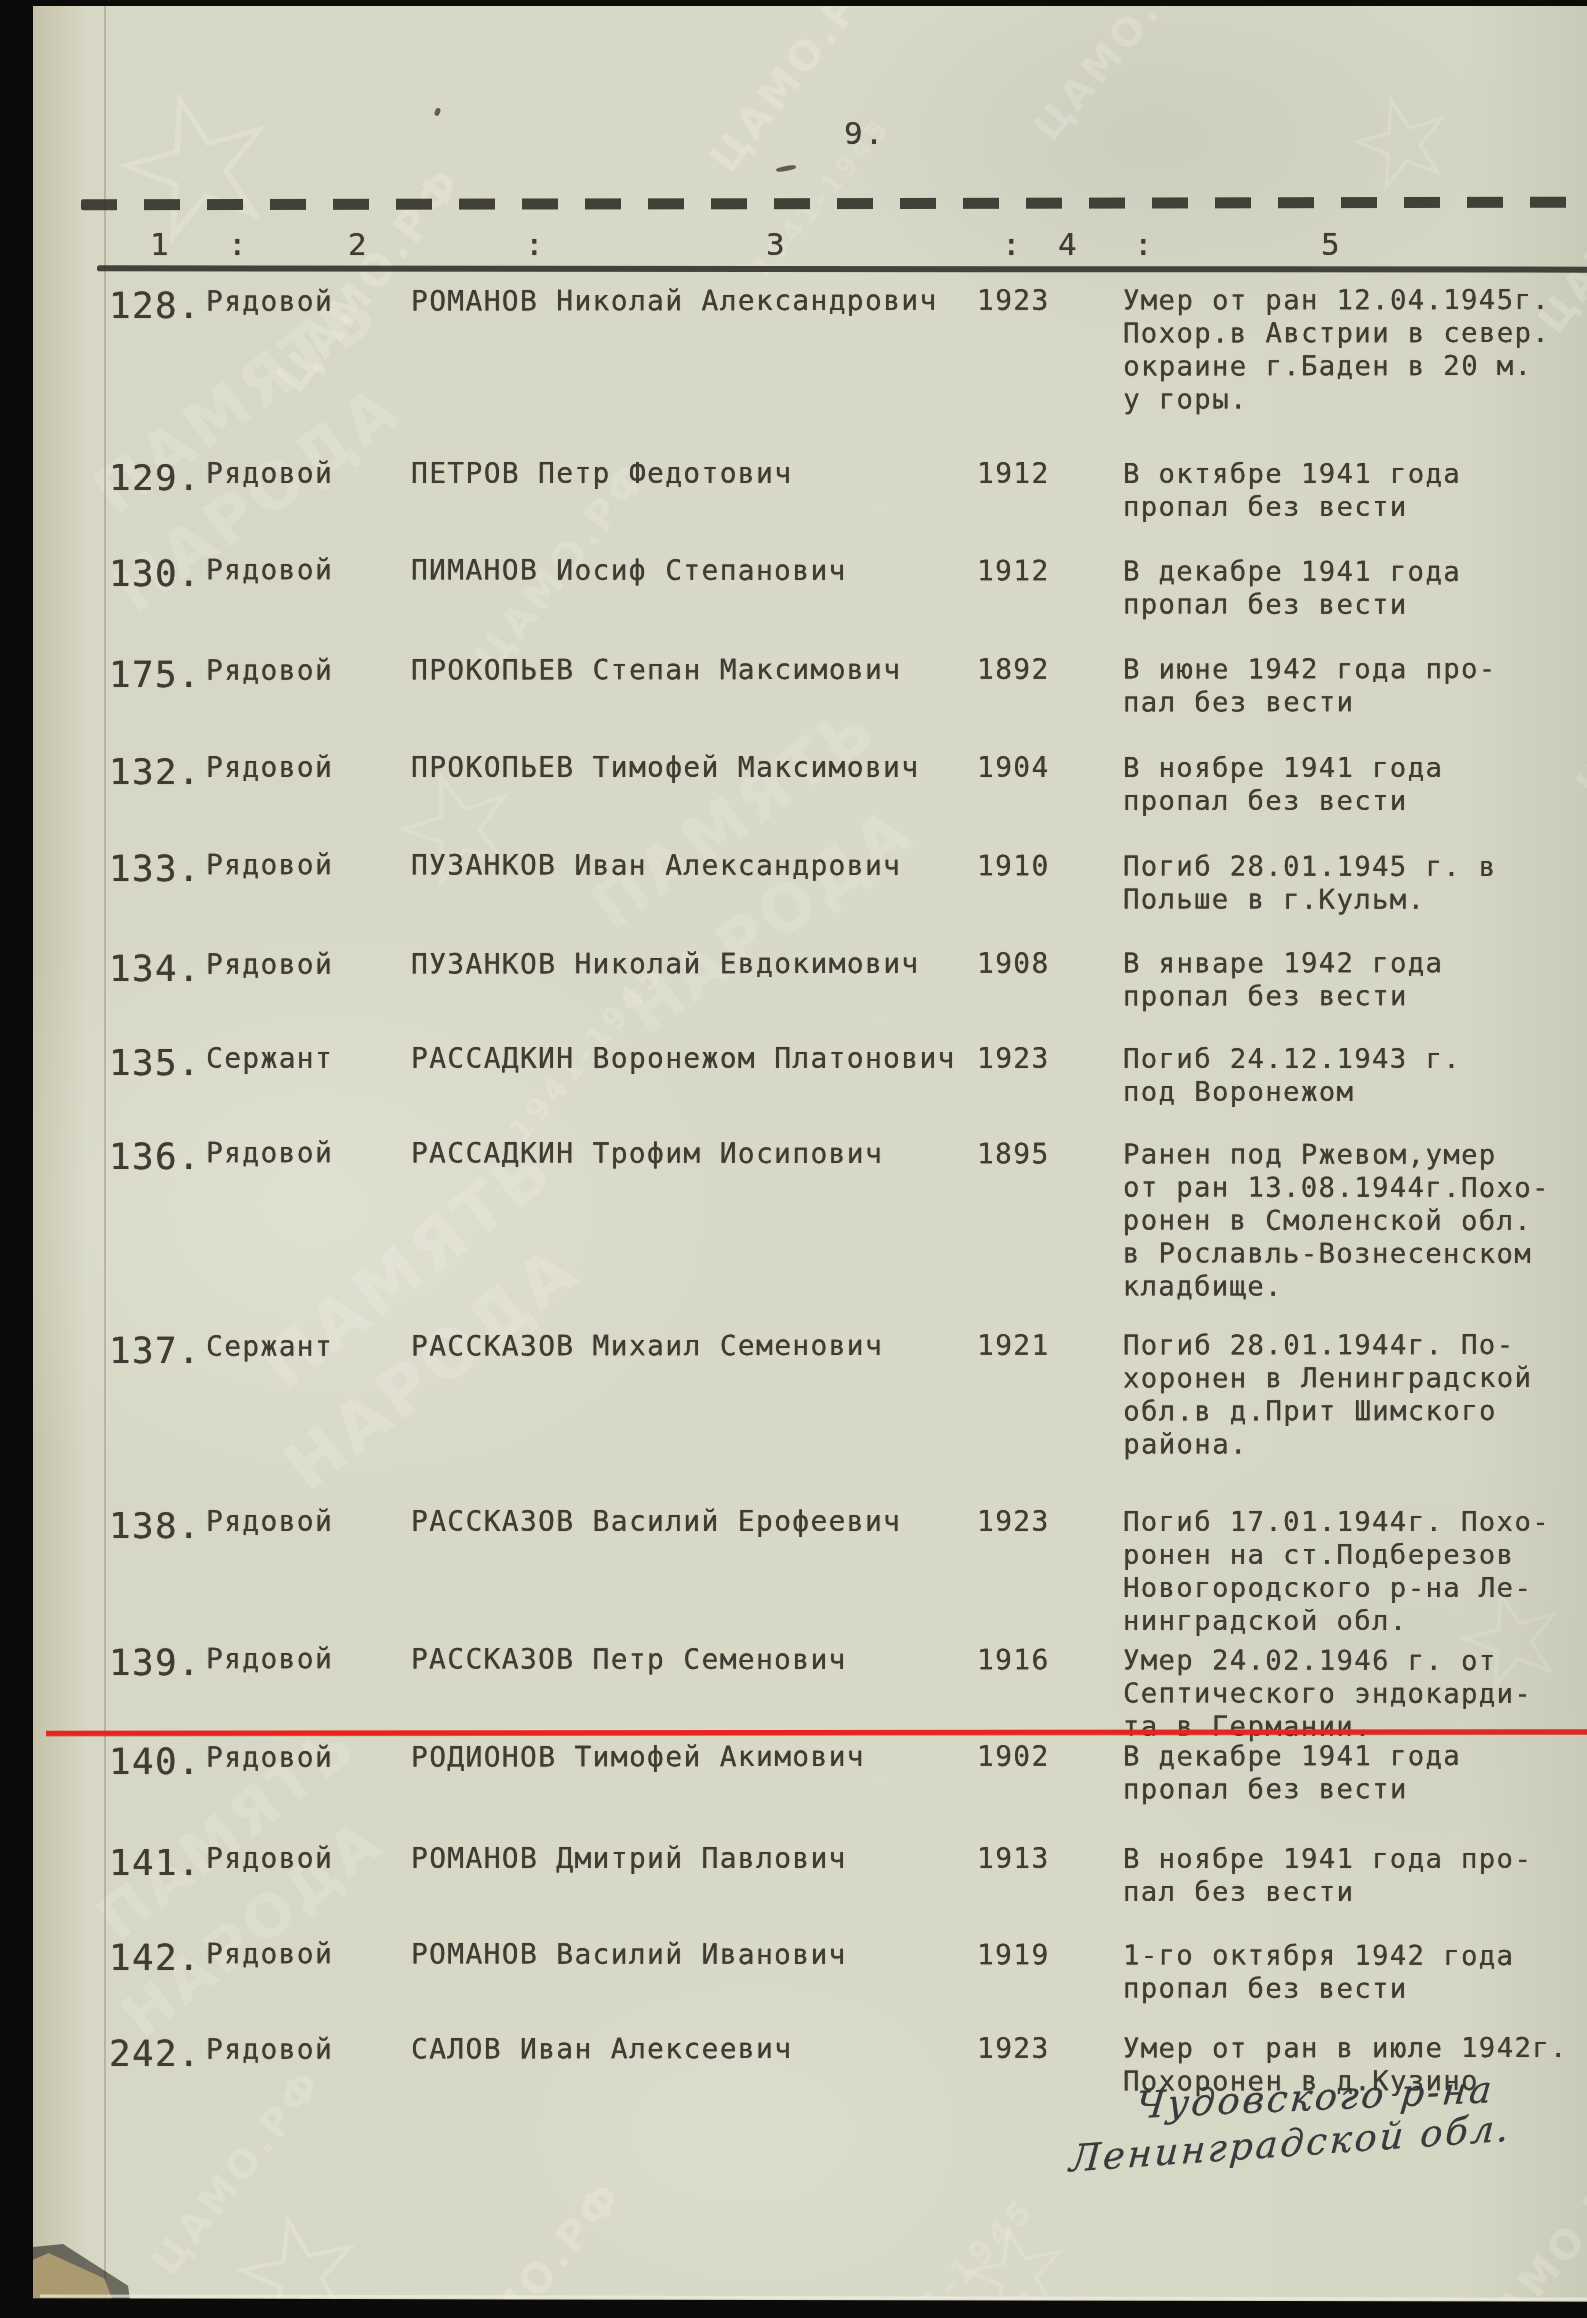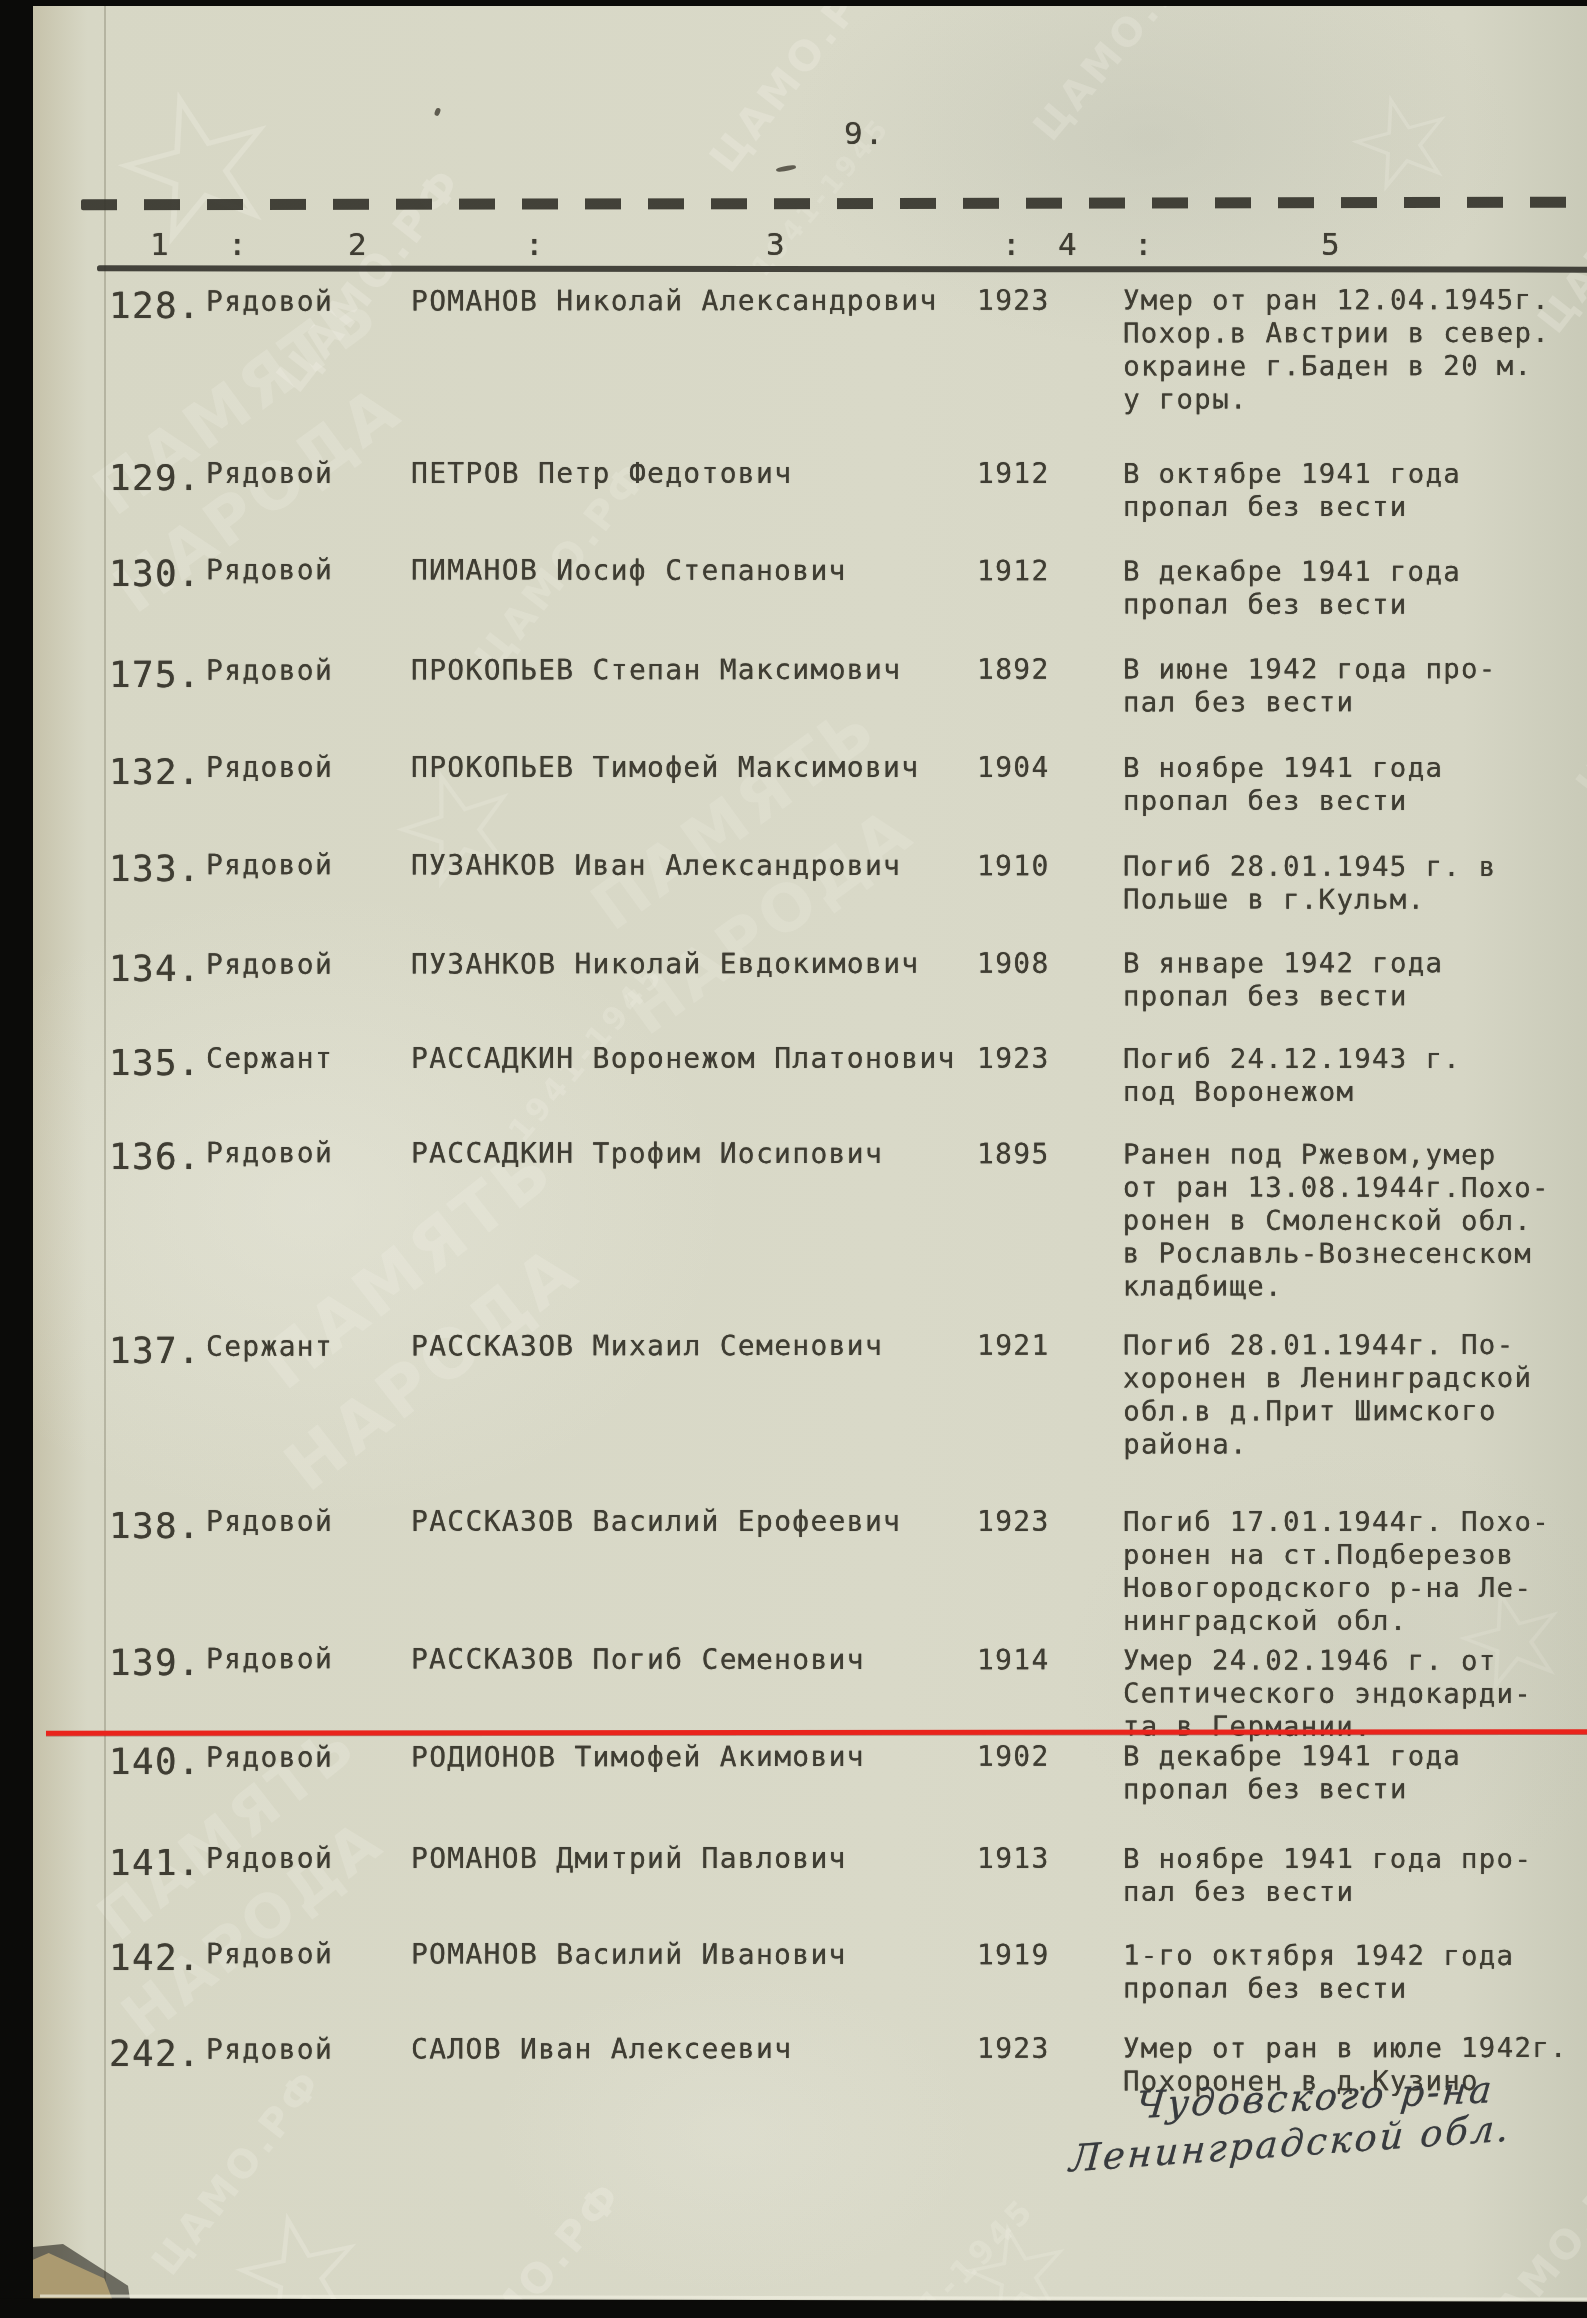--- a/index.html
+++ b/index.html
@@ -206,22 +206,22 @@
     <span class="c year">1923</span>
     <span class="c fate">Погиб 17.01.1944г. Похо-
 ронен на ст.Подберезов
 Новогородского р-на Ле-
 нинградской обл.</span>
   </div>
 
   <div class="row" style="top: 1643px; transform: rotate(0.08deg);">
     <span class="c num">139.</span>
     <span class="c rank">Рядовой</span>
-    <span class="c name">РАССКАЗОВ Погиб Семенович</span>
-    <span class="c year">1914</span>
+    <span class="c name">РАССКАЗОВ Петр Семенович</span>
+    <span class="c year">1916</span>
     <span class="c fate">Умер 24.02.1946 г. от
 Септического эндокарди-
 та в Германии.</span>
   </div>
 
   <div class="row" style="top: 1740px; transform: rotate(-0.08deg);">
     <span class="c num">140.</span>
     <span class="c rank">Рядовой</span>
     <span class="c name">РОДИОНОВ Тимофей Акимович</span>
     <span class="c year">1902</span>

